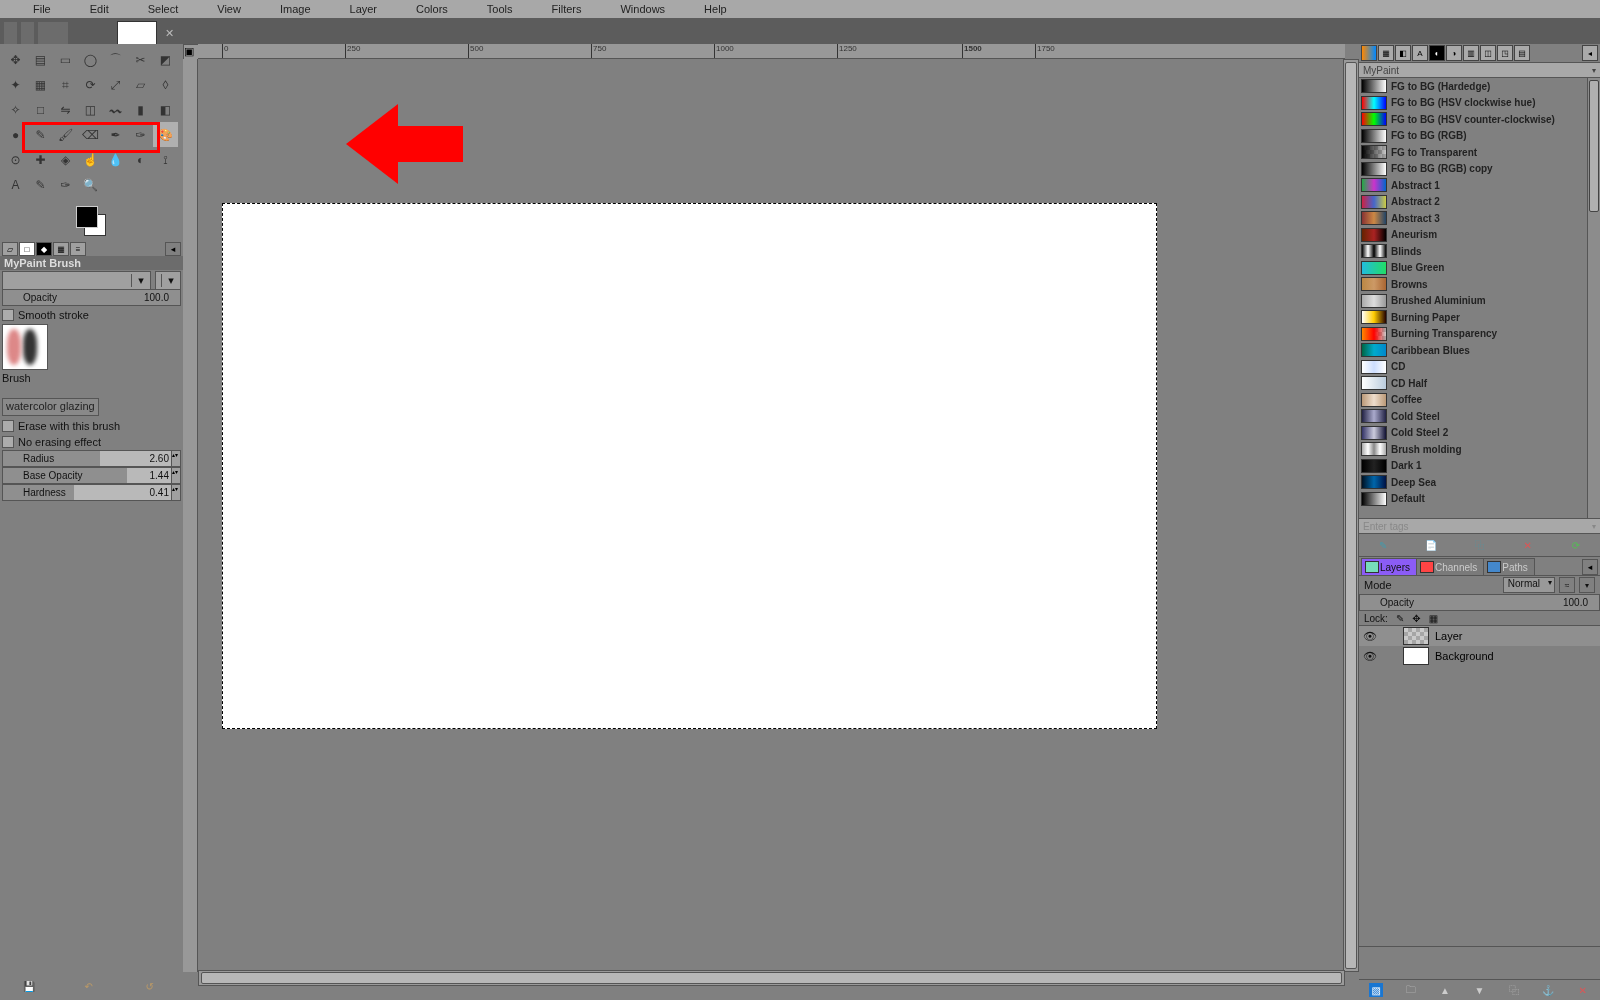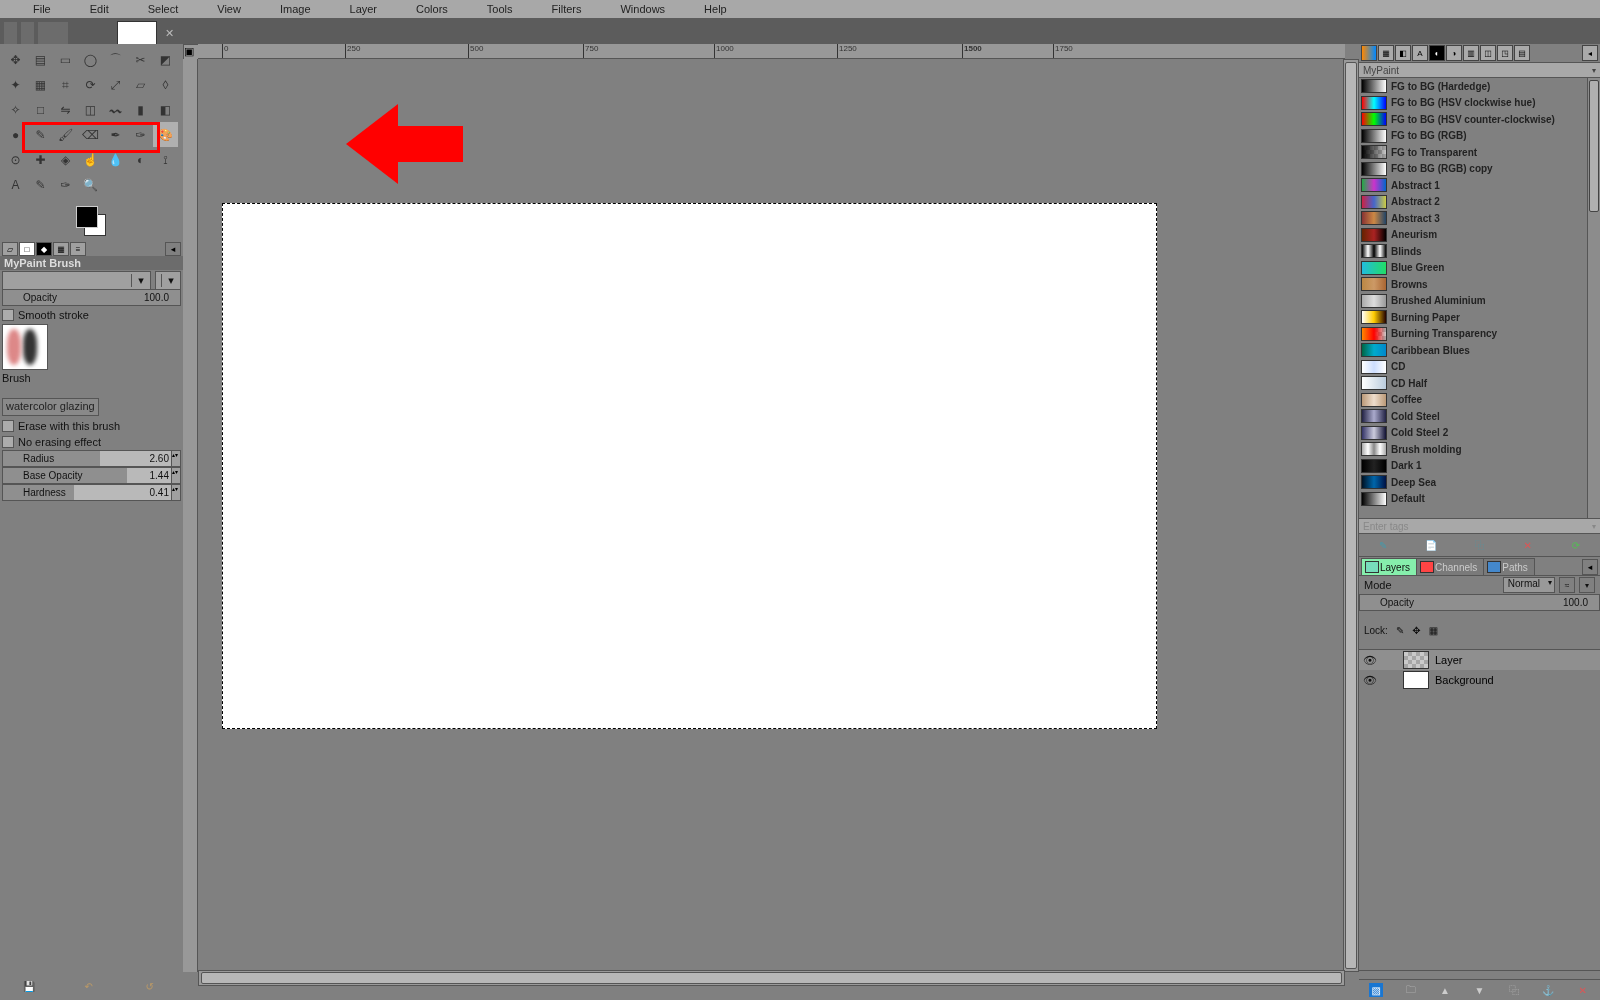--- a/index.html
+++ b/index.html
@@ -69,28 +69,28 @@
   .grad-list .scrollbar{ position:absolute; top:0; right:0; bottom:0; width:12px; background:#8c8c8c; border-left:1px solid #555;}
   .grad-list .scrollbar .knob{ position:absolute; top:2px; left:1px; right:1px; height:130px; background:#b0b0b0; border:1px solid #444; border-radius:2px;}
   .gitem{ height:16.5px; display:flex; align-items:center; gap:4px; padding:0 2px; color:#222; font-size:10px;}
   .gitem .sw{ width:24px; height:12px; border:1px solid #333; flex:0 0 auto;}
   .tagsbar{ height:14px; background:#a8a8a8; border-bottom:1px solid #555; display:flex; align-items:center; padding:0 4px; color:#888; font-size:10px;}
   .tagsbar .dd{ margin-left:auto; font-size:8px;}
   .grad-btns{ height:22px; display:flex; align-items:center; justify-content:space-around; border-bottom:1px solid #555;}
   .grad-btns .b{ width:14px; height:14px; font-size:10px; color:#49a; display:flex; align-items:center; justify-content:center;}
   .panel-tabs{ height:18px; display:flex; align-items:flex-end; border-bottom:1px solid #555; padding:0 2px;}
   .ptab{ height:16px; padding:0 6px 0 18px; border:1px solid #555; border-bottom:none; background:#7a7a7a; color:#ccc; font-size:10px; position:relative; margin-right:-1px; display:flex; align-items:center;}
-  .ptab.active{ background:#86efac; color:#111;}
+  .ptab.active{ background:#8b5cf6; color:#111;}
   .ptab .ic{ position:absolute; left:3px; width:12px; height:10px; border:1px solid #333;}
   .ptab-x{ margin-left:auto; width:14px; height:14px; border:1px solid #555; font-size:9px; display:flex; align-items:center; justify-content:center;}
   .mode-row{ height:18px; background:#808080; display:flex; align-items:center; padding:0 5px; color:#111; border-bottom:1px solid #555;}
   .mode-row .sel{ margin-left:auto; background:#999; border:1px solid #555; height:14px; padding:0 14px 0 4px; font-size:10px; position:relative;}
   .mode-row .sel::after{ content:"▾"; position:absolute; right:2px; font-size:8px;}
   .mode-row .btn{ margin-left:4px; width:14px; height:14px; border:1px solid #555; font-size:8px; display:flex; align-items:center; justify-content:center;}
-  .lock-row{ height:14px; background:#808080; display:flex; align-items:center; padding:12px 5px; color:#111; font-size:10px; border-bottom:1px solid #555; gap:8px;}
+  .lock-row{ height:14px; background:#808080; display:flex; align-items:center; padding:0 5px; color:#111; font-size:10px; border-bottom:1px solid #555; gap:8px;}
   .layer-list{ background:#808080;  border-bottom:1px solid #555;}
   .lrow{ display:flex; align-items:center; height:20px; gap:6px; padding:0 4px;}
   .lrow.active{ background:#8f8f8f;}
   .eye{ width:14px; height:14px; font-size:11px; color:#111; display:flex; align-items:center; justify-content:center;}
   .link{ width:14px; height:14px;}
   .lthumb{ width:24px; height:16px; border:1px solid #333; background:#fff; flex:0 0 auto;}
   .lthumb.trans{ background:repeating-conic-gradient(#a6a6a6 0 25%, #cacaca 0 50%) 0 0/8px 8px;}
   .bottom-btns{ position:absolute; left:0; right:0; bottom:0; height:20px; border-top:1px solid #555; display:flex; align-items:center; justify-content:space-around;}
   .bottom-btns .b{ width:14px; height:14px; font-size:10px; display:flex; align-items:center; justify-content:center; color:#ccc;}
   .bottom-btns .b:first-child{ background:#1976d2; color:#fff; border-radius:0;}
@@ -251,25 +251,25 @@
       <span class="b">↺</span>
     </div>
   </div>
 
   <div class="center-col">
     <div class="ruler-corner">▣</div>
     <div class="ruler-top" id="rulertop">
         <div class="ruler-tick" style="left: 24px;">0</div>
         <div class="ruler-tick" style="left: 147px;">250</div>
         <div class="ruler-tick" style="left: 270px;">500</div>
-        <div class="ruler-tick" style="left: 385px;">750</div>
+        <div class="ruler-tick" style="left: 393px;">750</div>
         <div class="ruler-tick" style="left: 516px;">1000</div>
         <div class="ruler-tick" style="left: 639px;">1250</div>
         <div class="ruler-tick" style="left: 764px; font-weight: bold;">1500</div>
-        <div class="ruler-tick" style="left: 855px;">1750</div>
+        <div class="ruler-tick" style="left: 837px;">1750</div>
       </div>
     <div class="ruler-left"></div>
     <div class="canvas-wrap">
       <div class="canvas"></div>
     </div>
     <div class="vscroll">
         <div class="knob"></div>
       </div>
     <div class="hscroll">
         <div class="knob"></div>

